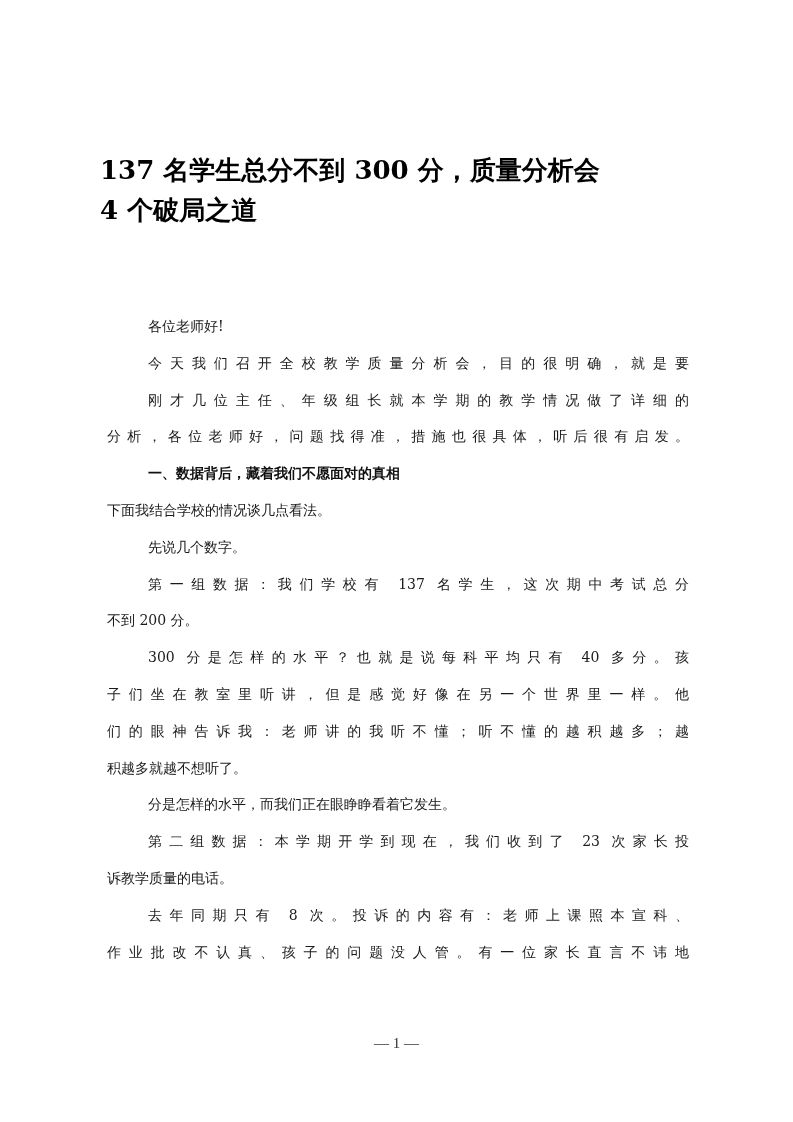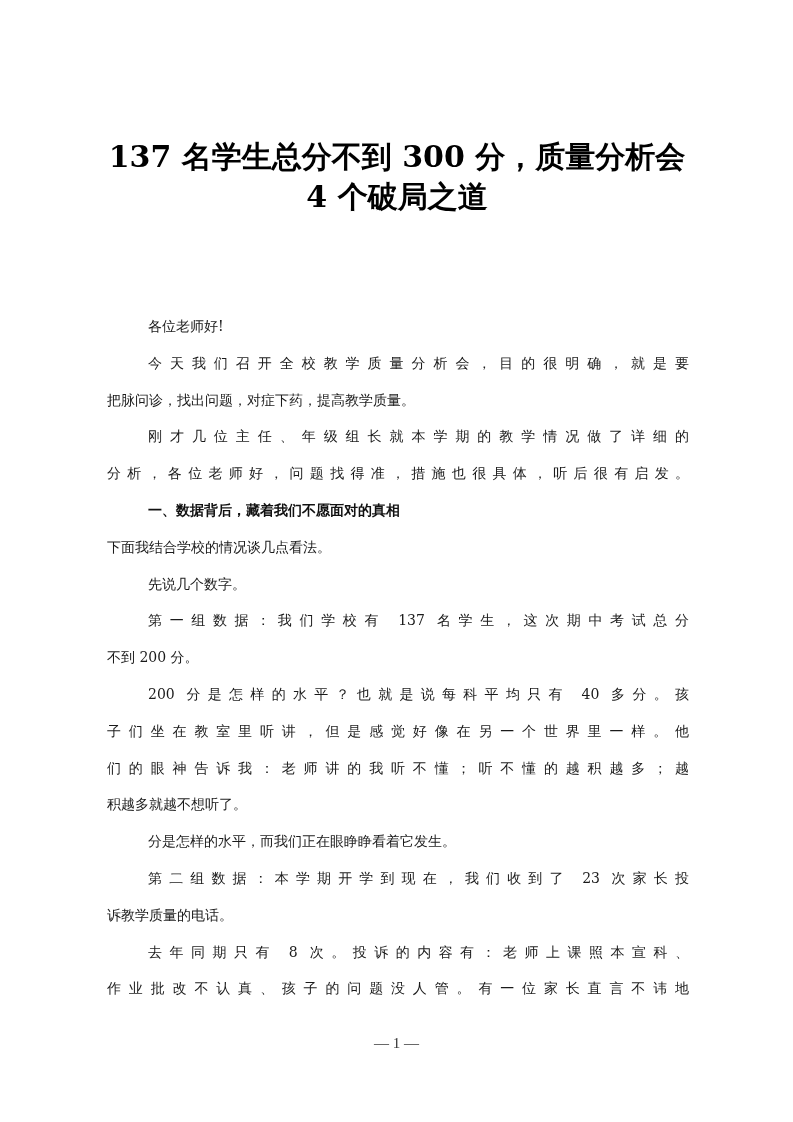--- a/index.html
+++ b/index.html
@@ -1,22 +1,22 @@
 <!DOCTYPE html>
 <html><head>
 <meta charset="utf-8">
 <style>
   html, body { margin: 0; padding: 0; background: #ffffff; }
   body { width: 793px; height: 1122px; position: relative; overflow: hidden; color: #111; }
   .page { position: absolute; left: 0; top: 0; width: 793px; height: 1122px; background: #fff; }
   .title {
-    position: absolute; left: 100px; top: 137px; width: 594px;
-    text-align: center;
+    position: absolute; left: 100px; top: 150px; width: 594px;
+    text-align: left;
     font-family: "DejaVu Serif", "Liberation Serif", serif;
-    font-weight: bold; font-size: 30px; line-height: 40px; color: #000;
+    font-weight: bold; font-size: 26px; line-height: 40px; color: #000;
     letter-spacing: 0px;
   }
   .title div { white-space: nowrap; }
   .body {
     position: absolute; left: 107px; top: 308px; width: 582px;
     font-family: "DejaVu Serif", "Liberation Serif", serif;
     font-size: 14px; line-height: 36.8px; color: #1a1a1a;
   }
   .line { white-space: nowrap; height: 36.8px; text-align: justify; text-align-last: justify; }
   .line.last { text-align-last: left; }
@@ -32,29 +32,28 @@
 
 <div class="page">
   <div class="title">
     <div>137 名学生总分不到 300 分，质量分析会</div>
     <div>4 个破局之道</div>
   </div>
 
   <div class="body" id="body">
       <div class="line indent last">各位老师好!</div>
       <div class="line indent">今天我们召开全校教学质量分析会，目的很明确，就是要</div>
-      <div class="line last">把脉问诊，找出问题，对症下药，提高教学质量。</div>
       <div class="line indent">刚才几位主任、年级组长就本学期的教学情况做了详细的</div>
       <div class="line">分析，各位老师好，问题找得准，措施也很具体，听后很有启发。</div>
       <div class="line indent last heading">一、数据背后，藏着我们不愿面对的真相</div>
       <div class="line last">下面我结合学校的情况谈几点看法。</div>
       <div class="line indent last">先说几个数字。</div>
       <div class="line indent">第一组数据：我们学校有 137 名学生，这次期中考试总分</div>
       <div class="line last">不到 200 分。</div>
-      <div class="line indent">200 分是怎样的水平？也就是说每科平均只有 40 多分。孩</div>
+      <div class="line indent">300 分是怎样的水平？也就是说每科平均只有 40 多分。孩</div>
       <div class="line">子们坐在教室里听讲，但是感觉好像在另一个世界里一样。他</div>
       <div class="line">们的眼神告诉我：老师讲的我听不懂；听不懂的越积越多；越</div>
       <div class="line last">积越多就越不想听了。</div>
       <div class="line indent last">分是怎样的水平，而我们正在眼睁睁看着它发生。</div>
       <div class="line indent">第二组数据：本学期开学到现在，我们收到了 23 次家长投</div>
       <div class="line last">诉教学质量的电话。</div>
       <div class="line indent">去年同期只有 8 次。投诉的内容有：老师上课照本宣科、</div>
       <div class="line">作业批改不认真、孩子的问题没人管。有一位家长直言不讳地</div>
     </div>
 

